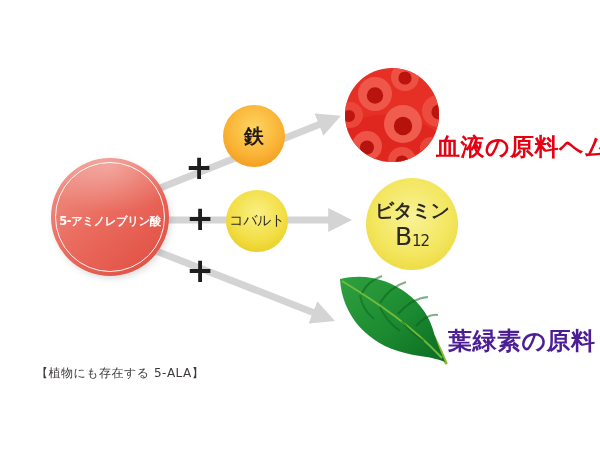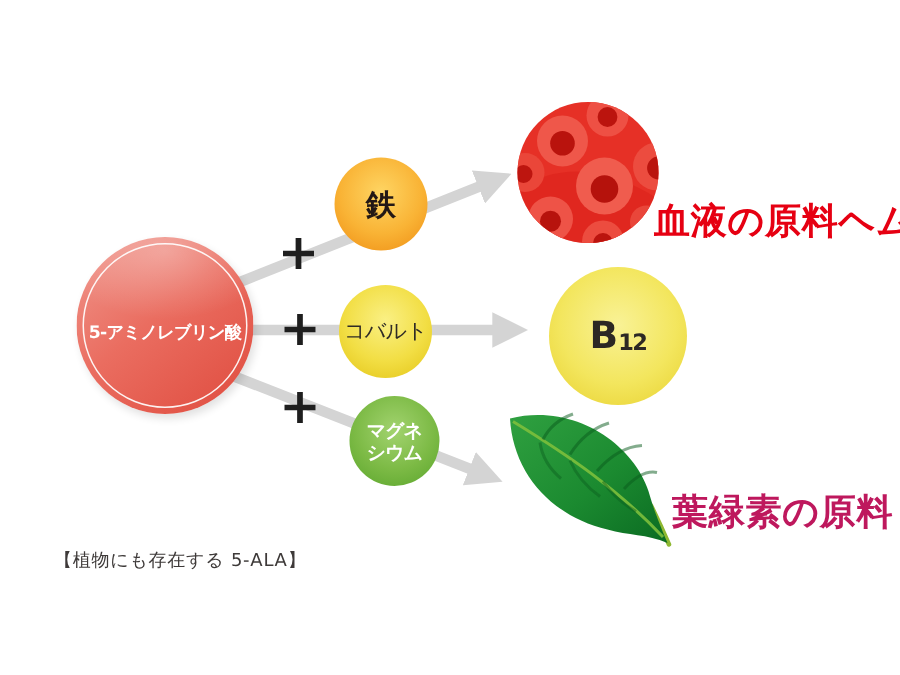--- a/index.html
+++ b/index.html
@@ -44,37 +44,37 @@
     left:233px;top:264px;width:60px;height:60px;
     background:radial-gradient(circle at 50% 38%,#a2d36f 0%,#7cba45 55%,#58a42b 100%);
   }
   .magnesium .m-label{color:#fff;font-size:12.5px;font-weight:bold;line-height:1.2;letter-spacing:-0.5px;}
   
   .vitamin{
     left:366px;top:178px;width:92px;height:92px;
     background:radial-gradient(circle at 50% 42%,#f9f296 0%,#f3e65e 55%,#e7d02c 100%);
   }
   .vitamin .v-line1{color:#2c2824;font-size:19px;font-weight:bold;letter-spacing:-1px;}
-  .vitamin .v-line2{color:#2c2824;font-size:25px;font-weight:bold;line-height:1.05;text-align:right;}
+  .vitamin .v-line2{color:#2c2824;font-size:25px;font-weight:normal;line-height:1.05;text-align:right;}
   .vitamin .v-sub{font-size:15px;position:relative;top:1px;letter-spacing:-1px;}
   
   .plus{
     position:absolute;z-index:2;width:30px;text-align:center;
     font-size:33px;font-weight:bold;color:#1e1e1e;line-height:30px;
   }
   .plus1{left:184px;top:153px;}
   .plus2{left:185px;top:204px;}
   .plus3{left:185px;top:256px;}
   
   .blood{left:345px;top:68px;z-index:2;}
   .leaf{left:334px;top:271px;z-index:2;}
   
   .result-label{position:absolute;z-index:2;font-weight:bold;font-size:24px;white-space:nowrap;letter-spacing:0.5px;}
   .label-heme{left:436px;top:131px;color:#e60012;}
-  .label-chlorophyll{left:448px;top:325px;color:#be185d;}
+  .label-chlorophyll{left:448px;top:325px;color:#4c1d95;}
   
   .caption{
     position:absolute;left:36px;top:365px;z-index:2;
     color:#3e3a39;font-size:12px;letter-spacing:0.5px;white-space:nowrap;
   }
 </style>
 </head>
 <body>
 
 <div class="canvas">
@@ -99,26 +99,20 @@
   <div class="plus plus1">+</div>
   <div class="plus plus2">+</div>
   <div class="plus plus3">+</div>
 
   <div class="node iron">
     <div class="m-label">鉄</div>
   </div>
   <div class="node cobalt">
     <div class="m-label">コバルト</div>
   </div>
-  <div class="node magnesium">
-    <div class="m-label">
-      <div>マグネ</div>
-      <div>シウム</div>
-    </div>
-  </div>
 
   <svg class="abs blood" width="94" height="94" viewBox="0 0 94 94">
     <defs>
       <clipPath id="bcclip">
           <circle cx="47" cy="47" r="47"></circle>
         </clipPath>
     </defs>
     <g clip-path="url(#bcclip)">
       <rect width="94" height="94" fill="#e63026"></rect>
       <path d="M-5,62 Q40,28 99,68 L99,99 L-5,99 z" fill="#da2019" opacity="0.55"></path>
@@ -140,20 +134,21 @@
         <circle cx="57" cy="94" r="6.6" fill="#bb140e"></circle>
         <circle cx="86" cy="80" r="11" fill="#e9463a"></circle>
         <circle cx="87" cy="81" r="5" fill="#bd150f"></circle>
       </g>
     </g>
   </svg>
 
   <div class="result-label label-heme">血液の原料ヘム</div>
 
   <div class="node vitamin">
+    <div class="v-line1">ビタミン</div>
     <div class="v-line2"><span>B</span><span class="v-sub">12</span></div>
   </div>
 
   <svg class="abs leaf" width="118" height="96" viewBox="0 0 118 96">
     <defs>
       <linearGradient id="leafg" x1="0" y1="0" x2="1" y2="1">
         <stop offset="0" stop-color="#2fa040"></stop>
         <stop offset="0.55" stop-color="#1b8a30"></stop>
         <stop offset="1" stop-color="#0b6b22"></stop>
       </linearGradient>

